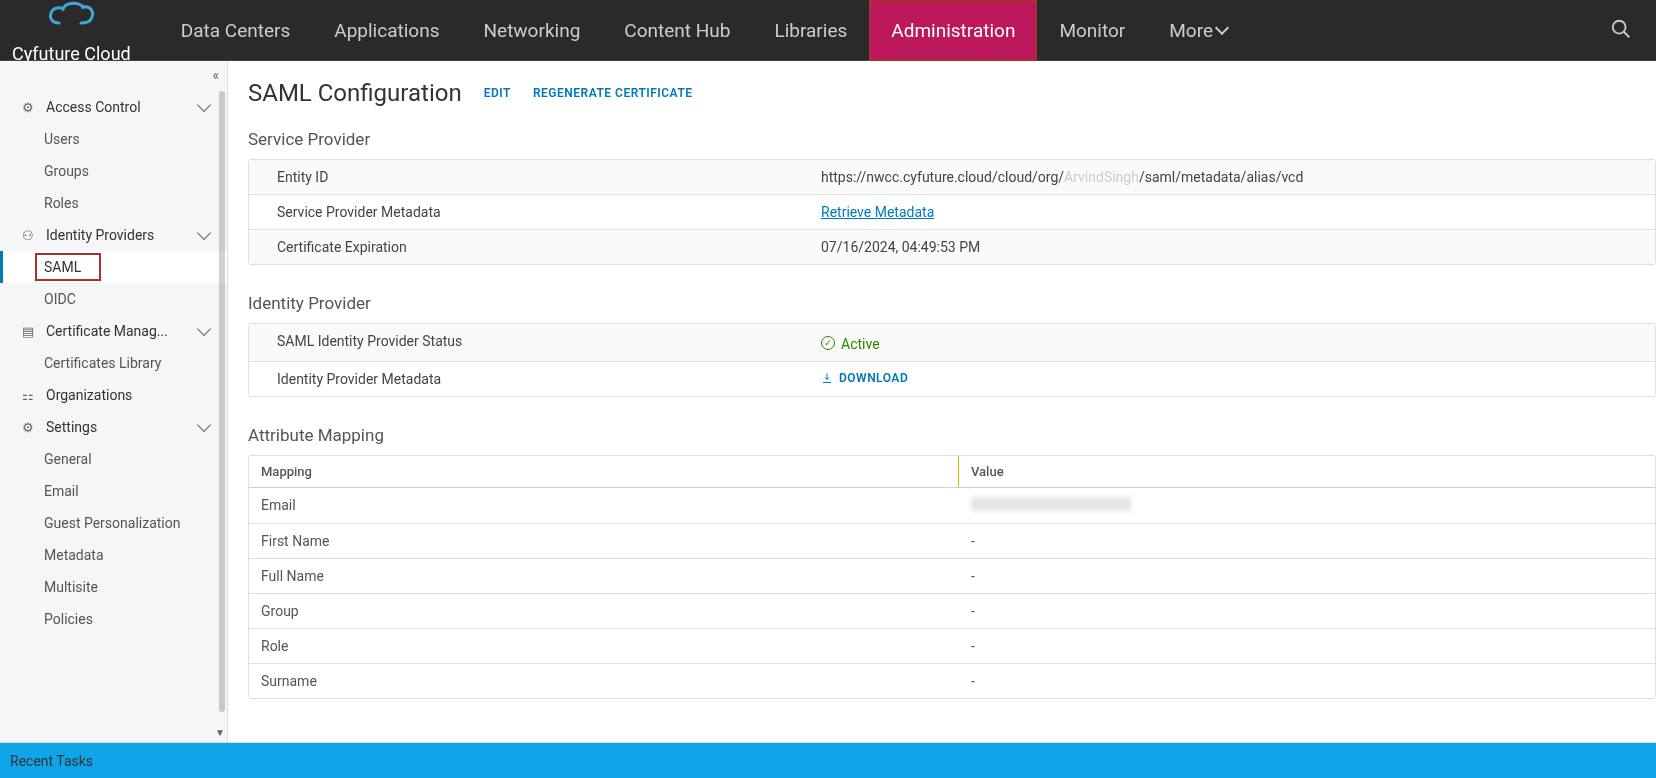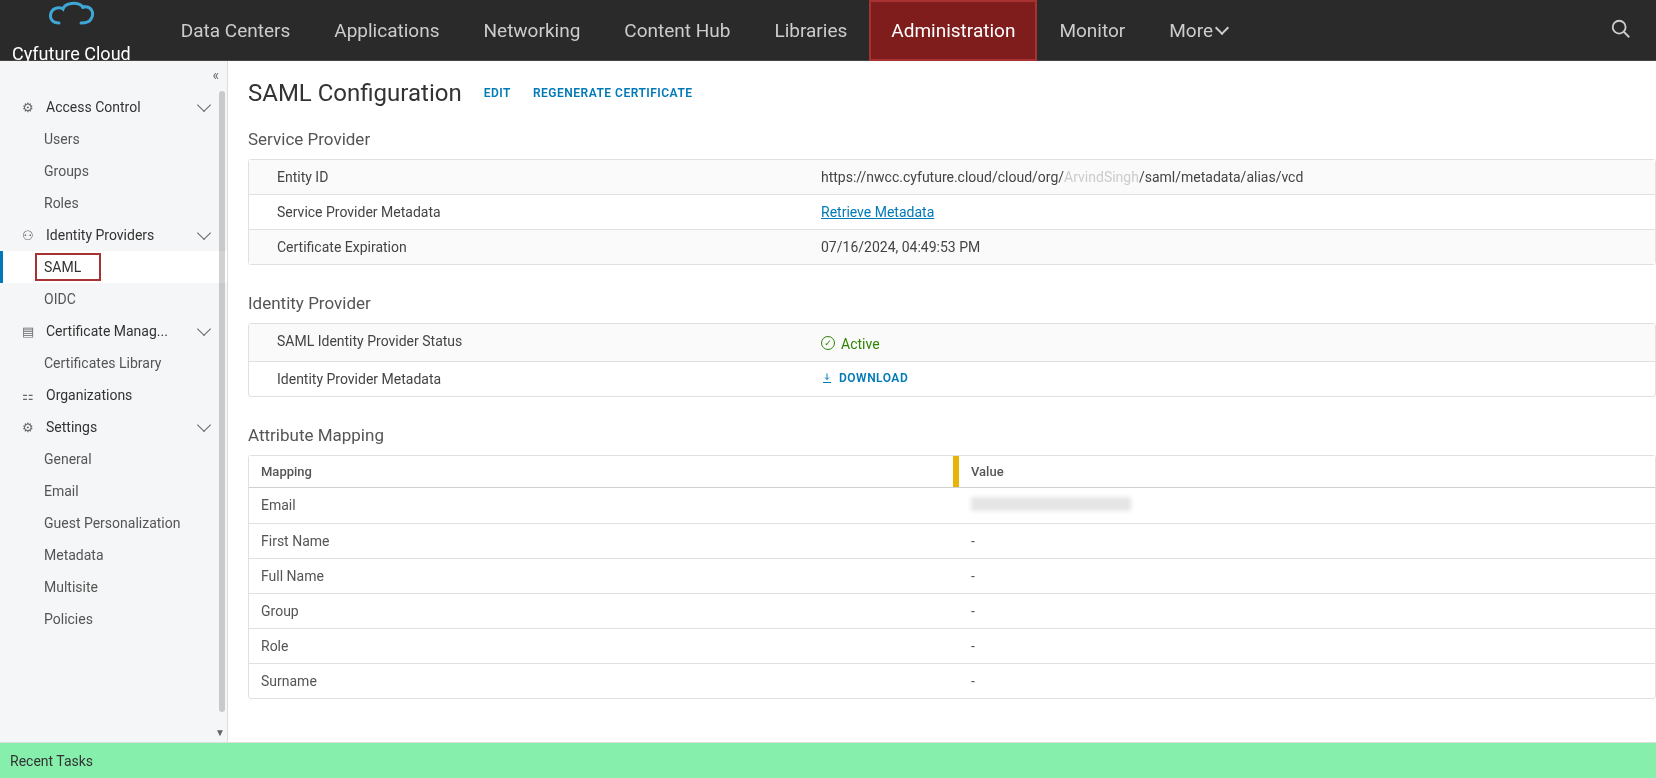--- a/index.html
+++ b/index.html
@@ -4,21 +4,21 @@
 <style>
 * { margin: 0; padding: 0; box-sizing: border-box; font-family: -apple-system, BlinkMacSystemFont, "Segoe UI", Roboto, Arial, sans-serif; }
 body { background: #f5f6f8; color: #333; font-size: 14px; overflow: hidden; }
 .topbar { height: 61px; background: #2a2a2a; display: flex; align-items: center; padding: 0 12px; border-bottom: 1px solid #444; }
 .logo-wrap { display: flex; align-items: center; gap: 10px; margin-right: 28px; flex-direction: column; }
 .logo-icon { width: 52px; height: 36px; display: flex; align-items: center; justify-content: center; }
 .logo-icon svg { display: block; }
 .brand { color: #fff; font-size: 18px; font-weight: 400; }
 .topnav { display: flex; gap: 0; }
 .topnav-item { color: #ccc; padding: 0 22px; height: 61px; display: flex; align-items: center; cursor: pointer; font-size: 19px; }
-.topnav-item.active { color: #fff; background: #7f1d1d; outline: 2px solid #a83232; outline-offset: -2px; }
+.topnav-item.active { color: #fff; background: #be185d; outline: 2px solid #a83232; outline-offset: -2px; }
 .topnav-item.more { gap: 4px; }
 .chev-down { width: 10px; height: 10px; border-right: 2px solid #ccc; border-bottom: 2px solid #ccc; transform: rotate(45deg); margin-top: -4px; }
 .topbar-spacer { flex: 1; }
 .search-icon { color: #ccc; cursor: pointer; padding: 0 12px; }
 
 .body-wrap { display: flex; height: calc(778px - 61px - 36px); }
 .sidebar { width: 228px; background: #f5f6f8; border-right: 1px solid #ddd; position: relative; overflow-y: auto; }
 .sidebar-collapse { position: absolute; top: 6px; right: 8px; cursor: pointer; color: #666; font-size: 14px; }
 .sidebar-inner { padding-top: 30px; }
 .side-group { }
@@ -45,30 +45,30 @@
 .info-value { flex: 1; padding: 9px 12px; color: #444; }
 .info-value a { color: #0079b8; text-decoration: underline; }
 .status-active { color: #2f8400; display: inline-flex; align-items: flex-start; gap: 6px; }
 .status-circle { width: 14px; height: 14px; border: 1.5px solid #2f8400; border-radius: 50%; display: inline-flex; align-items: center; justify-content: center; }
 .status-circle::after { content: "✓"; font-size: 9px; color: #2f8400; }
 .download-link { color: #0079b8; font-size: 12px; letter-spacing: 0.5px; font-weight: 600; cursor: pointer; display: inline-flex; align-items: center; gap: 6px; }
 .dl-icon { width: 12px; height: 12px; }
 
 .attr-table { border: 1px solid #e0e0e0; border-radius: 3px; margin: 0 0 20px 20px; }
 .attr-head { display: flex; background: #fff; border-bottom: 1px solid #d0d0d0; }
-.attr-head .col-m { width: 710px; padding: 8px 12px; font-weight: 500; color: #555; font-size: 13px; border-right: 6px solid #eab308; }
+.attr-head .col-m { width: 710px; padding: 8px 12px; font-weight: 500; color: #555; font-size: 13px; border-right: 1px solid #eab308; }
 .attr-head .col-v { flex: 1; padding: 8px 12px; font-weight: 500; color: #555; font-size: 13px; }
 .attr-row { display: flex; border-bottom: 1px solid #e0e0e0; }
 .attr-row:last-child { border-bottom: none; }
 .attr-row .col-m { width: 710px; padding: 9px 12px; color: #555; }
 .attr-row .col-v { flex: 1; padding: 9px 12px; color: #555; }
 .redacted { display: inline-block; width: 160px; height: 14px; background: #e5e5e5; filter: blur(2px); }
 .faded { color: #ccc; }
 
-.bottom-panel { height: 36px; background: #86efac; border-top: 1px solid #ddd; display: flex; align-items: center; padding: 0 10px; font-size: 14px; color: #333; }
+.bottom-panel { height: 36px; background: #0ea5e9; border-top: 1px solid #ddd; display: flex; align-items: center; padding: 0 10px; font-size: 14px; color: #333; }
 
 .scroll-indicator { position: absolute; right: 2px; top: 30px; bottom: 30px; width: 6px; background: rgba(0,0,0,0.18); border-radius: 3px; }
 .scroll-down { position: absolute; right: 2px; bottom: 4px; font-size: 10px; color: #666; }
 </style>
 </head>
 <body>
 
 <div class="topbar">
   <div class="logo-wrap">
     <span class="logo-icon">

